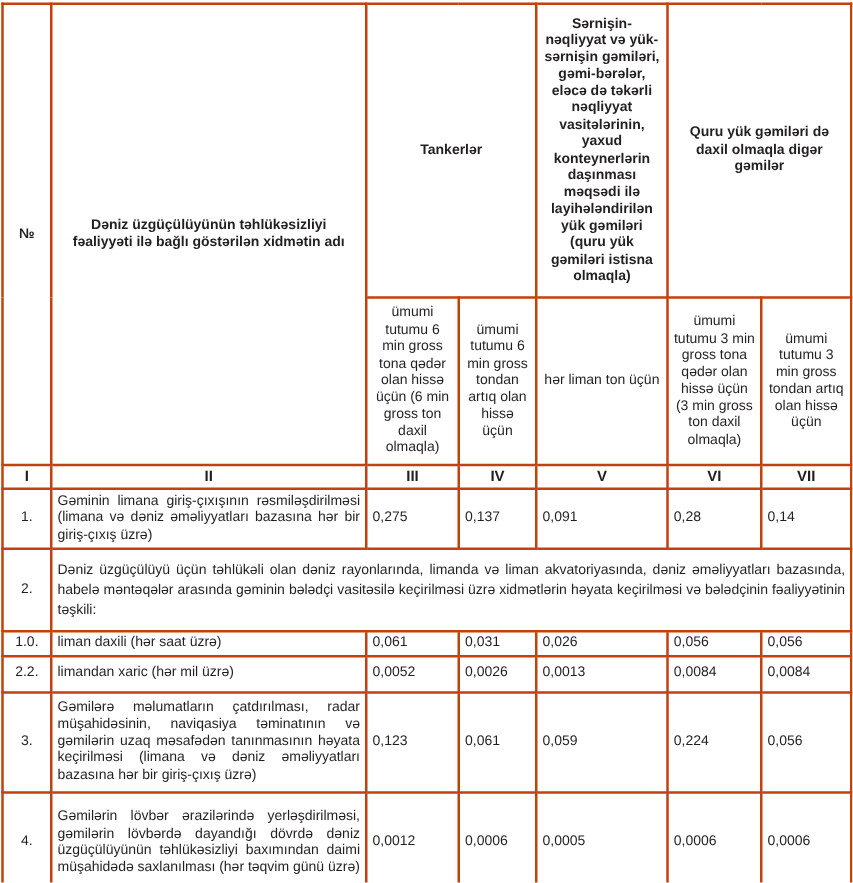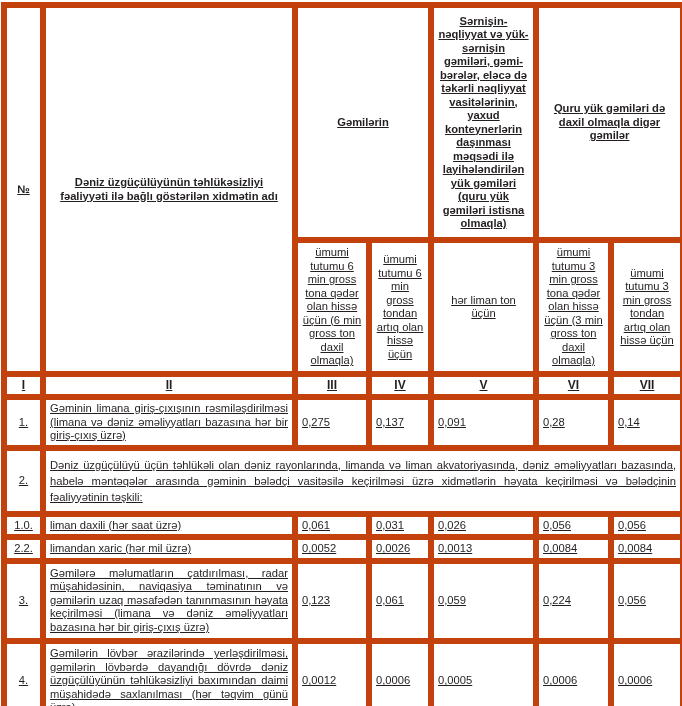--- a/index.html
+++ b/index.html
@@ -1,21 +1,21 @@
 <!DOCTYPE html>
 <html><head>
 <meta charset="utf-8">
 <style>
   html, body { margin: 0; padding: 0; background: #ffffff; }
   body { width: 682px; height: 706px; overflow: hidden; position: relative;
          font-family: "Liberation Sans", sans-serif; color: #231f20; }
   table { border-collapse: collapse; position: absolute; left: 1px; top: 2px;
           width: 679px; table-layout: fixed; }
-  td { border: 6px solid #c2410c; font-size: 11.2px; line-height: 13.5px;
-       padding: 1px 4px; vertical-align: middle; text-align: center; text-decoration: underline; }
+  td { border: 2px solid #c2410c; font-size: 11.2px; line-height: 13.5px;
+       padding: 1px 4px; vertical-align: middle; text-align: center; }
   .hdr { font-weight: bold; }
   .roman td { font-weight: bold; font-size: 12px; height: 15px; padding: 1px 2px; }
   .desc { text-align: justify; text-align-last: left; padding: 2px 4px; margin-top: 44px; }
   .wide { text-align: justify; padding: 4px 4px; line-height: 16px; }
   .num { text-align: center; }
   .val { text-align: left; }
 </style>
 </head>
 <body>
 
@@ -26,21 +26,21 @@
     <col style="width:74px">
     <col style="width:62px">
     <col style="width:105px">
     <col style="width:75px">
     <col style="width:72px">
   </colgroup>
   <tbody>
       <tr style="height:235px">
     <td rowspan="2" class="hdr">№</td>
     <td rowspan="2" class="hdr" style="padding:0 14px">Dəniz üzgüçülüyünün təhlükəsizliyi fəaliyyəti ilə bağlı göstərilən xidmətin adı</td>
-    <td colspan="2" class="hdr">Gəmilərin</td>
+    <td colspan="2" class="hdr">Tankerlər</td>
     <td class="hdr" style="padding:0 4px">Sərnişin-nəqliyyat və yük-sərnişin gəmiləri, gəmi-bərələr, eləcə də təkərli nəqliyyat vasitələrinin, yaxud konteynerlərin daşınması məqsədi ilə layihələndirilən yük gəmiləri (quru yük gəmiləri istisna olmaqla)</td>
     <td colspan="2" class="hdr" style="padding:0 10px">Quru yük gəmiləri də daxil olmaqla digər gəmilər</td>
   </tr>
   <tr style="height:134px">
     <td>ümumi tutumu 6 min gross tona qədər olan hissə üçün (6 min gross ton daxil olmaqla)</td>
     <td>ümumi tutumu 6 min gross tondan artıq olan hissə üçün</td>
     <td>hər liman ton üçün</td>
     <td>ümumi tutumu 3 min gross tona qədər olan hissə üçün (3 min gross ton daxil olmaqla)</td>
     <td>ümumi tutumu 3 min gross tondan artıq olan hissə üçün</td>
   </tr>
@@ -68,21 +68,21 @@
   </tr>
   <tr style="height:19px">
     <td class="num">1.0.</td>
     <td class="desc">liman daxili (hər saat üzrə)</td>
     <td class="val">0,061</td>
     <td class="val">0,031</td>
     <td class="val">0,026</td>
     <td class="val">0,056</td>
     <td class="val">0,056</td>
   </tr>
-  <tr style="height:19px">
+  <tr style="height:29px">
     <td class="num">2.2.</td>
     <td class="desc">limandan xaric (hər mil üzrə)</td>
     <td class="val">0,0052</td>
     <td class="val">0,0026</td>
     <td class="val">0,0013</td>
     <td class="val">0,0084</td>
     <td class="val">0,0084</td>
   </tr>
   <tr style="height:80px">
     <td class="num">3.</td>

